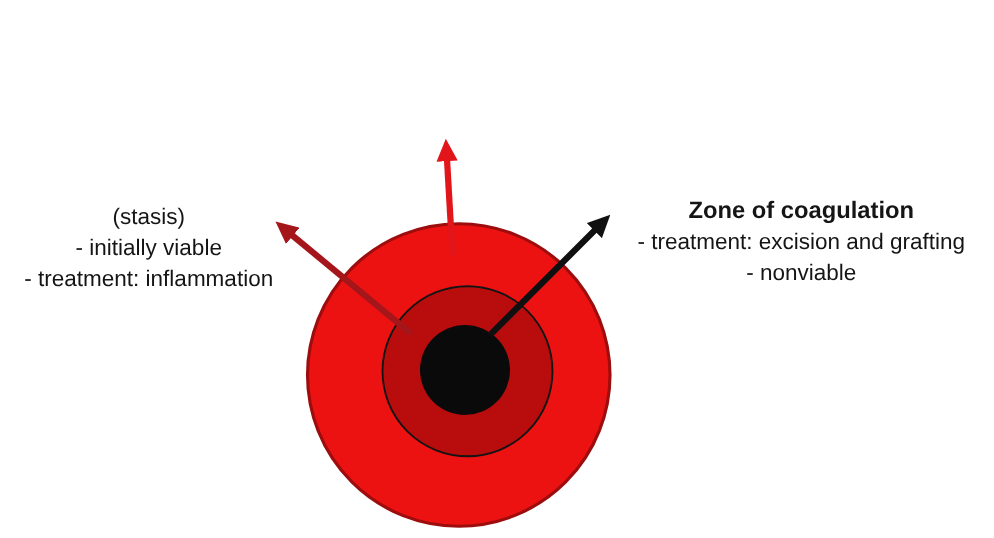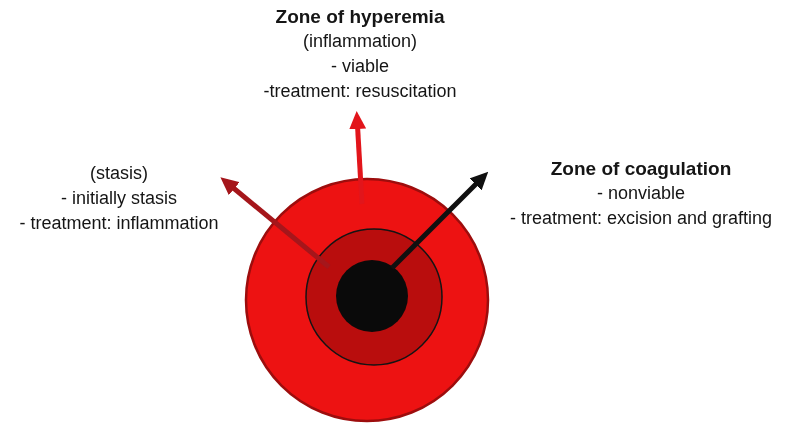--- a/index.html
+++ b/index.html
@@ -58,32 +58,26 @@
 
     <circle cx="367" cy="300" r="121" stroke-width="2.5" fill="#ed1212" stroke="#9d0d0d"></circle>
     <circle cx="374" cy="297" r="68" stroke-width="1.5" fill="#b90d0d" stroke="#141414"></circle>
     <circle cx="372" cy="296" r="36" fill="#0a0a0a"></circle>
 
     <path d="M362,204 L357,117" stroke-width="5" fill="none" marker-end="url(#mk-hyp)" stroke="#e2151b"></path>
     <path d="M329,267 L225,181" stroke-width="5" fill="none" marker-end="url(#mk-sta)" stroke="#a5161b"></path>
     <path d="M392,268 L484,176" stroke-width="5" fill="none" marker-end="url(#mk-coa)" stroke="#101010"></path>
   </svg>
 
-  <div class="label-block block-hyperemia">
-    <div class="zone-title">Zone of hyperemia</div>
-    <div class="zone-line">(inflammation)</div>
-    <div class="zone-line">- viable</div>
-    <div class="zone-line">-treatment: resuscitation</div>
-  </div>
 
   <div class="label-block block-stasis">
     <div class="zone-line">(stasis)</div>
-    <div class="zone-line">- initially stasis</div>
+    <div class="zone-line">- initially viable</div>
     <div class="zone-line">- treatment: inflammation</div>
   </div>
 
   <div class="label-block block-coagulation">
     <div class="zone-title">Zone of coagulation</div>
+    <div class="zone-line">- treatment: excision and grafting</div>
     <div class="zone-line">- nonviable</div>
-    <div class="zone-line">- treatment: excision and grafting</div>
   </div>
 
 </div>
 
 </body></html>

